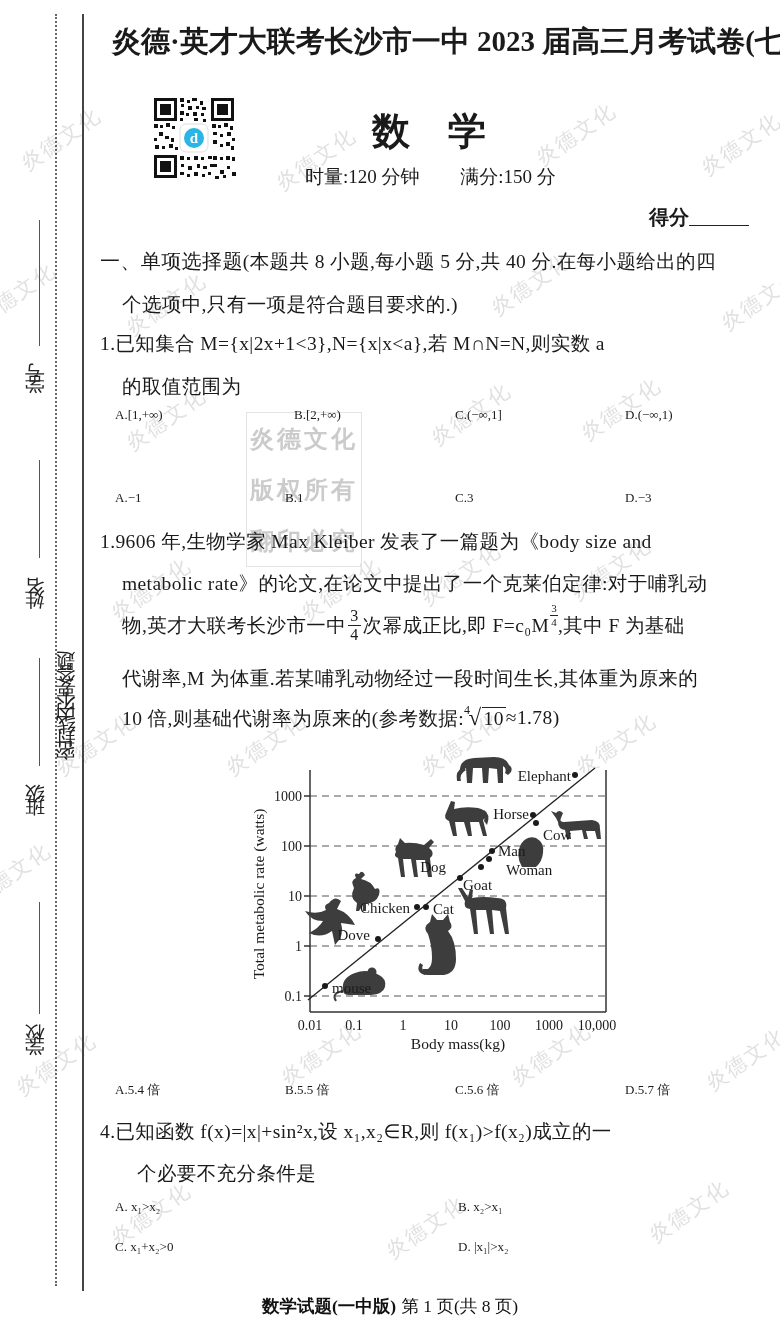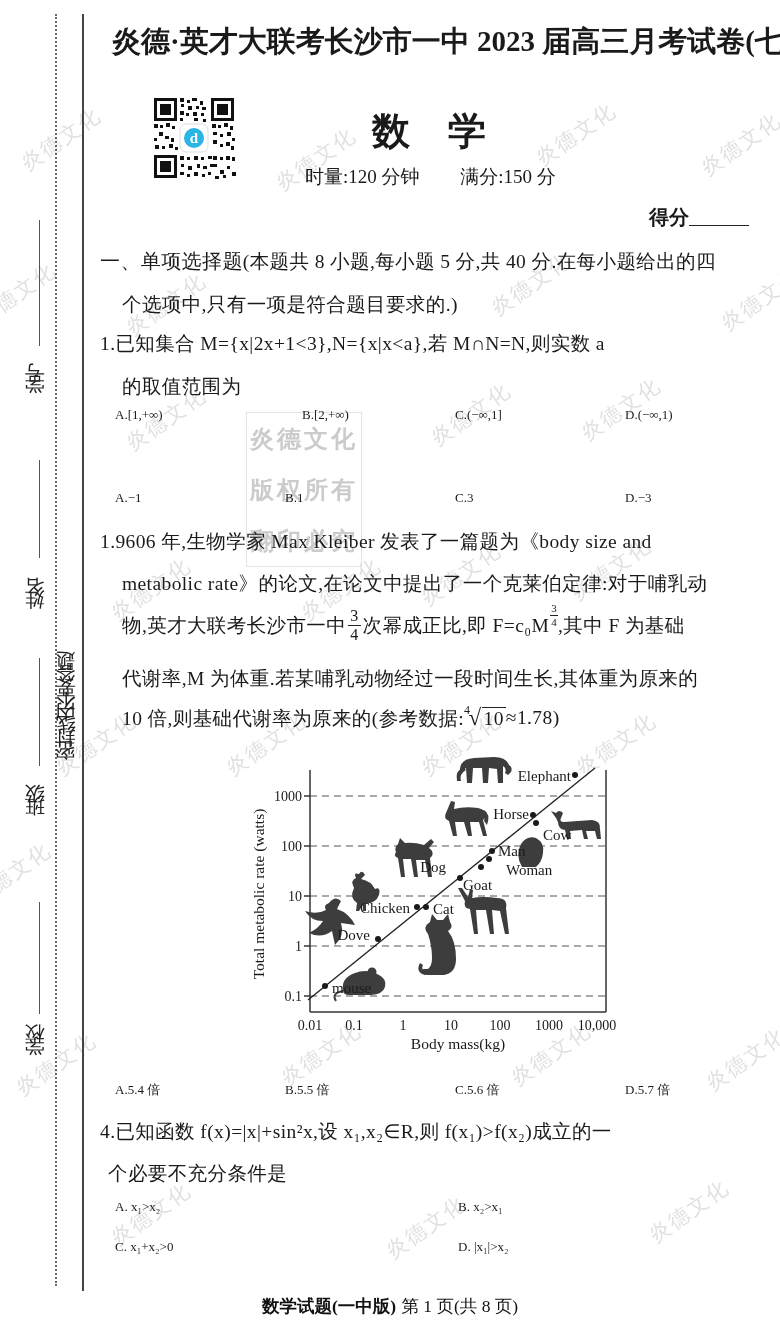--- a/index.html
+++ b/index.html
@@ -191,21 +191,21 @@
   </div>
 
   <div class="bl" style="left:100px;top:248px">
     <span class="bold">一、单项选择题</span><span>(本题共 8 小题,每小题 5 分,共 40 分.在每小题给出的四</span>
   </div>
   <div class="bl" style="left:122px;top:291px">个选项中,只有一项是符合题目要求的.)</div>
 
   <div class="bl" style="left:100px;top:330px">1.已知集合 M={x|2x+1&lt;3},N={x|x&lt;a},若 M∩N=N,则实数 a</div>
   <div class="bl" style="left:122px;top:373px">的取值范围为</div>
   <span class="opt" style="left:115px;top:407px">A.[1,+∞)</span>
-  <span class="opt" style="left:302px;top:407px">B.[2,+∞)</span>
+  <span class="opt" style="left:294px;top:407px">B.[2,+∞)</span>
   <span class="opt" style="left:455px;top:407px">C.(−∞,1]</span>
   <span class="opt" style="left:625px;top:407px">D.(−∞,1)</span>
 
   <span class="opt" style="left:115px;top:490px">A.−1</span>
   <span class="opt" style="left:285px;top:490px">B.1</span>
   <span class="opt" style="left:455px;top:490px">C.3</span>
   <span class="opt" style="left:625px;top:490px">D.−3</span>
 
   <div class="bl" style="left:100px;top:528px">1.9606 年,生物学家 Max Kleiber 发表了一篇题为《body size and</div>
   <div class="bl" style="left:122px;top:570px">metabolic rate》的论文,在论文中提出了一个克莱伯定律:对于哺乳动</div>
@@ -338,21 +338,21 @@
     <text x="210" y="307" text-anchor="middle" font-size="15.5" fill="#1a1a1a">Body mass(kg)</text>
     <text x="16" y="152" text-anchor="middle" font-size="15.5" fill="#1a1a1a" transform="rotate(-90 16 152)">Total metabolic rate (watts)</text>
   </svg>
 
   <span class="opt" style="left:115px;top:1081px">A.5.4 倍</span>
   <span class="opt" style="left:285px;top:1081px">B.5.5 倍</span>
   <span class="opt" style="left:455px;top:1081px">C.5.6 倍</span>
   <span class="opt" style="left:625px;top:1081px">D.5.7 倍</span>
 
   <div class="bl" style="left:100px;top:1118px">4.已知函数 f(x)=|x|+sin²x,设 x₁,x₂∈R,则 f(x₁)&gt;f(x₂)成立的一</div>
-  <div class="bl" style="left:108px;top:1160px">个必要不充分条件是</div>
+  <div class="bl" style="left:137px;top:1160px">个必要不充分条件是</div>
   <span class="opt" style="left:115px;top:1199px">A. x₁&gt;x₂</span>
   <span class="opt" style="left:458px;top:1199px">B. x₂&gt;x₁</span>
   <span class="opt" style="left:115px;top:1239px">C. x₁+x₂&gt;0</span>
   <span class="opt" style="left:458px;top:1239px">D. |x₁|&gt;x₂</span>
 
   <div class="footer">
     <span class="f-left">数学试题(一中版)</span>
     <span class="f-right">第 1 页(共 8 页)</span>
   </div>
 

